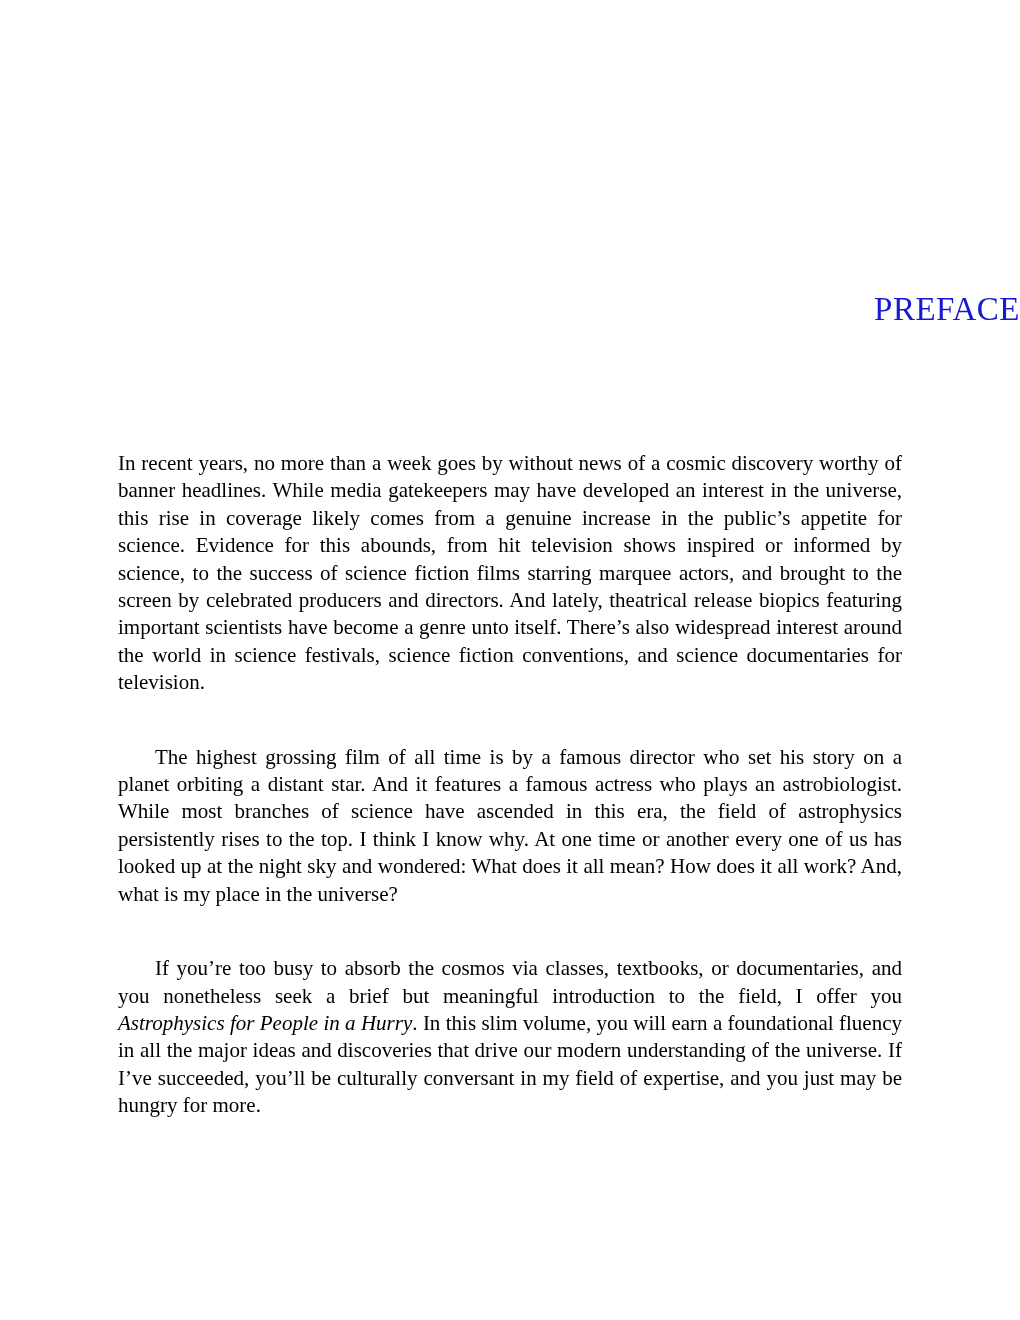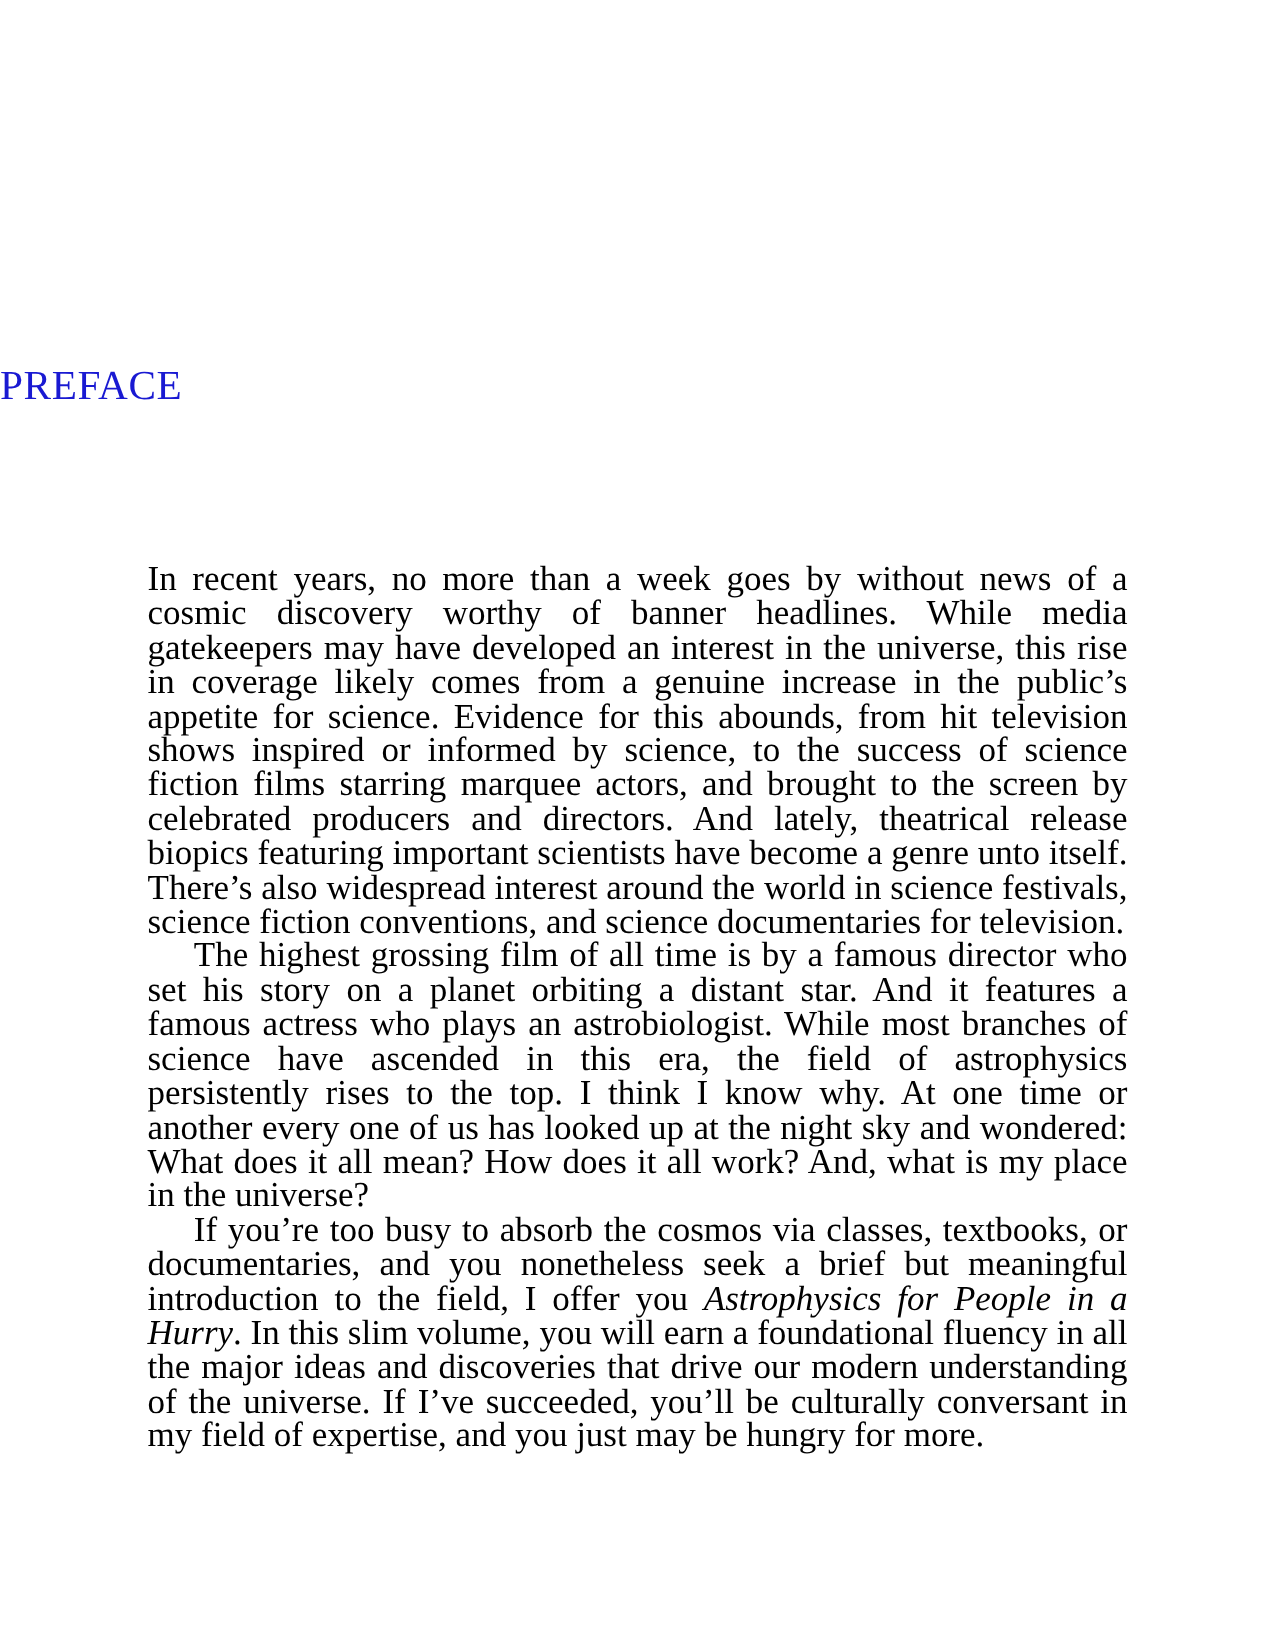--- a/index.html
+++ b/index.html
@@ -14,45 +14,46 @@
     background: #ffffff;
     overflow: hidden;
     font-family: "Liberation Serif", "DejaVu Serif", serif;
   }
   .preface-heading {
     position: absolute;
     top: 291px;
     left: 0;
     width: 100%;
     margin: 0;
-    text-align: left;
+    text-align: right;
     font-family: "Liberation Serif", "DejaVu Serif", serif;
     font-size: 33px;
     font-weight: normal;
     letter-spacing: 0.5px;
     color: #1919D2;
   }
   .content {
     position: absolute;
     top: 450px;
     left: 118px;
     width: 784px;
-    font-size: 28px;
+    font-size: 21px;
     line-height: 27.4px;
     color: #000000;
     text-align: justify;
     text-justify: inter-word;
     hyphens: none;
   }
   .para {
     margin: 0;
     padding: 0;
   }
   .para.indent {
     text-indent: 37px;
+    margin-top: 47px;
   }
   .book-title {
   }
 </style>
 </head>
 <body>
 
 <div class="page">
   <h1 class="preface-heading">PREFACE</h1>
 

